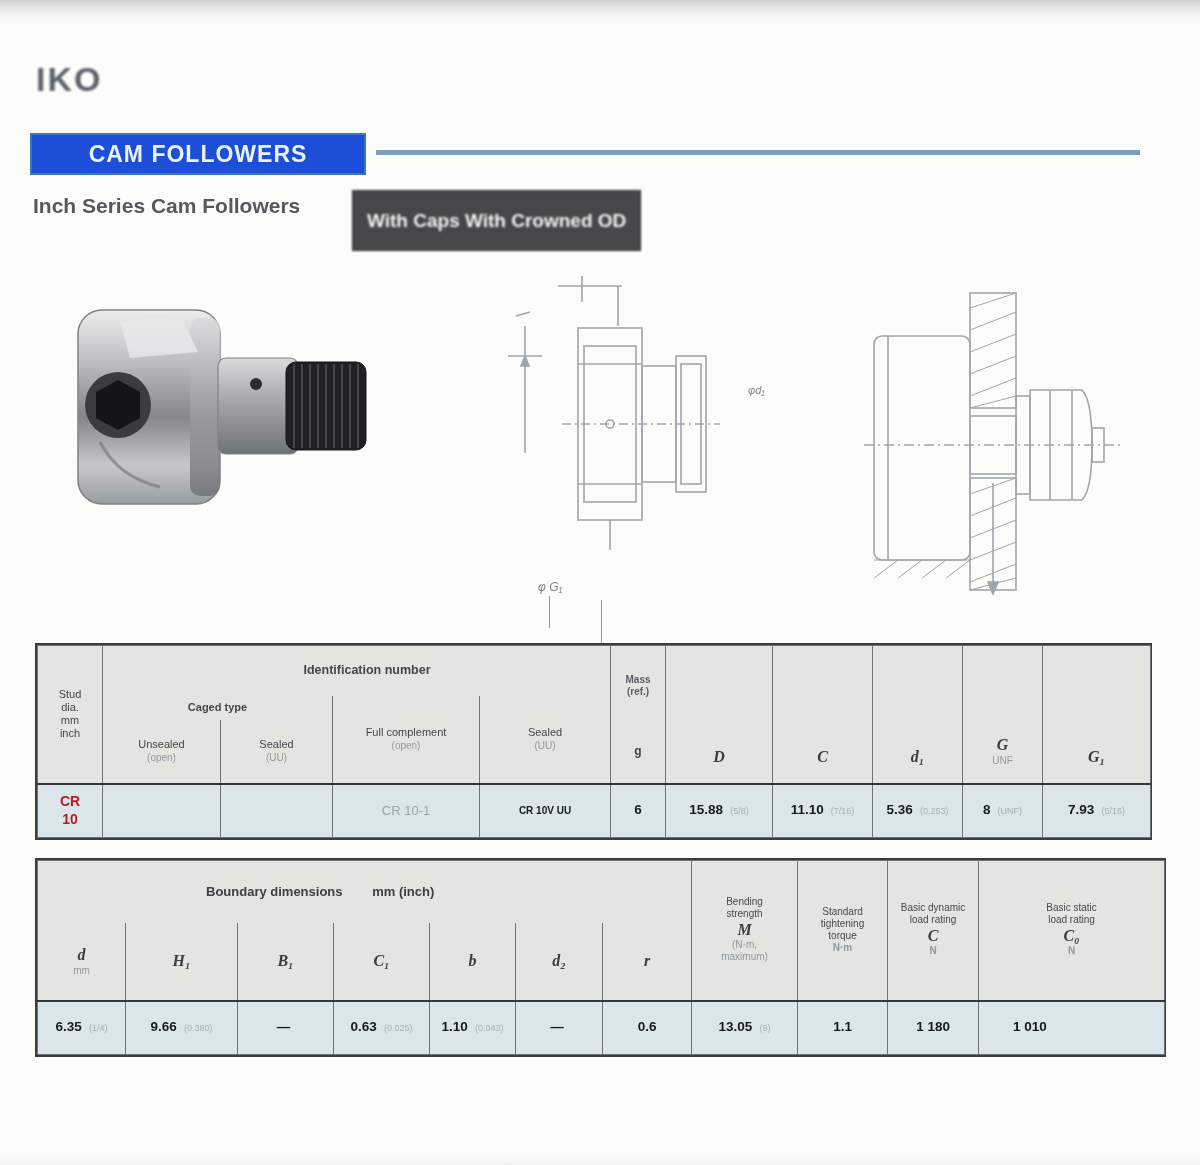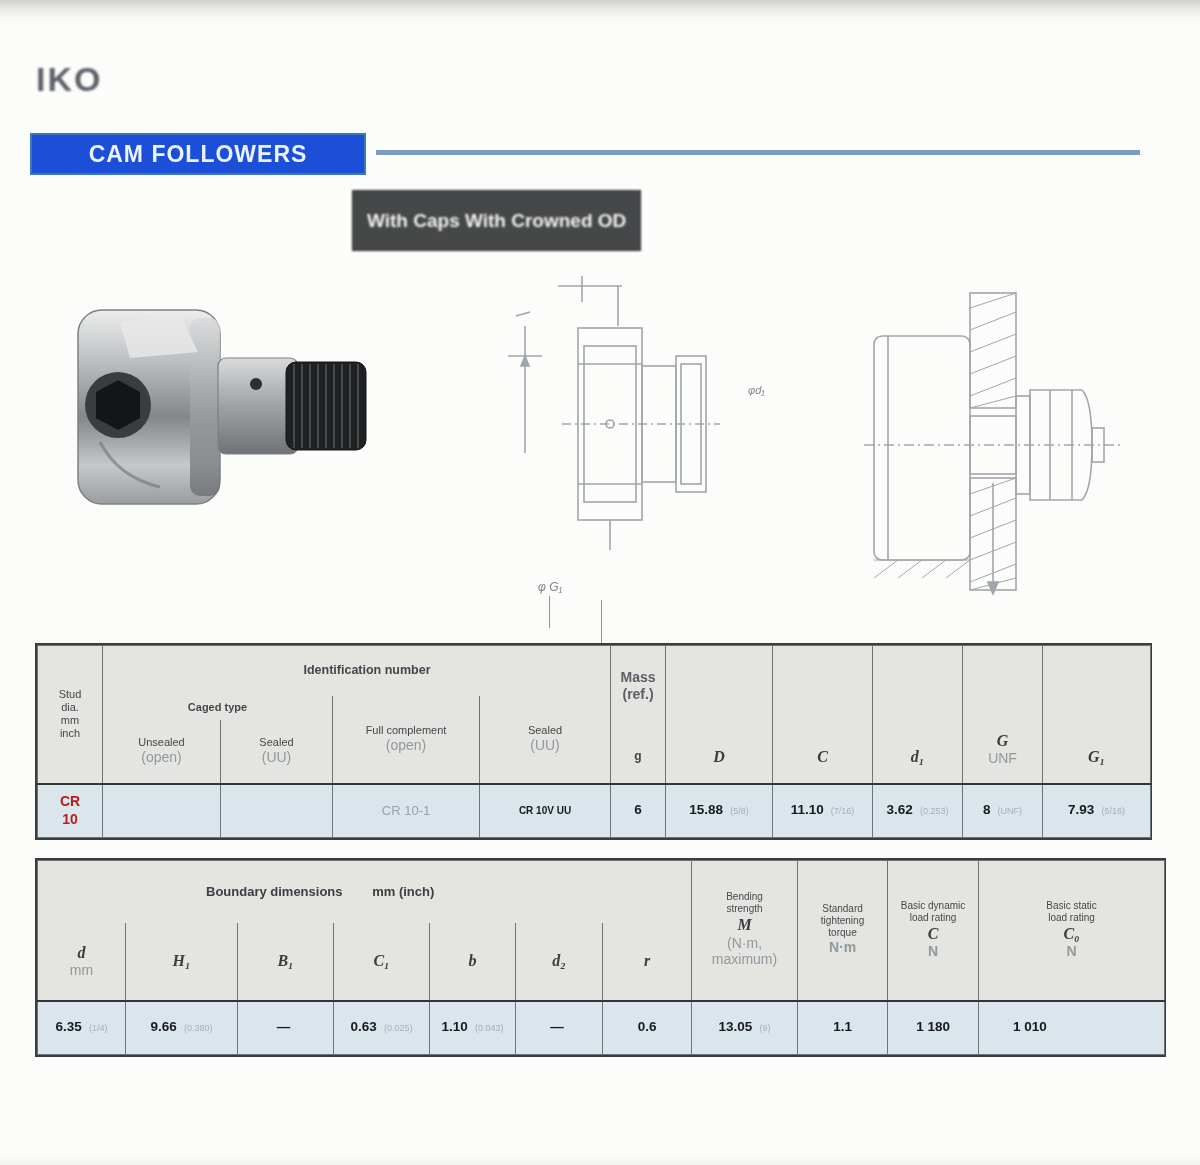--- a/index.html
+++ b/index.html
@@ -28,21 +28,21 @@
     padding:13px 14px;filter:blur(0.8px);border:1px solid #2e2f30;white-space:nowrap;}
   .fig{position:absolute;}
   .dim-note{position:absolute;color:#7c848b;font-size:12px;font-style:italic;}
   .tick{position:absolute;width:1px;background:#8d949a;}
   
   .tbl-wrap{position:absolute;border:2px solid #3a3c3e;background:#e6e6e3;}
   table{border-collapse:collapse;table-layout:fixed;width:100%;}
   td{border:1px solid #6f7377;padding:0;vertical-align:middle;text-align:center;
      font-size:11px;color:#43474c;line-height:1.2;background:#e4e4e1;}
   .hdr-lines span{display:block;}
-  .tiny{font-size:14px;color:#8f99a0;}
+  .tiny{font-size:10px;color:#8f99a0;}
   .sym{font-family:"Liberation Serif",serif;font-style:italic;font-weight:bold;
        font-size:16px;color:#393d42;}
   .sym-cell{vertical-align:bottom;}
   .sym-cell .inner{display:flex;flex-direction:column;justify-content:flex-end;
        align-items:center;height:100%;padding-bottom:16px;box-sizing:border-box;}
   .mass-cell .inner{display:flex;flex-direction:column;align-items:center;height:100%;
        padding-top:4px;box-sizing:border-box;}
   .mass-cell .unit{margin-top:46px;font-weight:bold;font-size:12px;}
   .no-bottom{border-bottom:none!important;}
   .no-top{border-top:none!important;}
@@ -68,20 +68,21 @@
   <div class="top-band"></div>
   <div class="bottom-band"></div>
 
   <div class="logo">IKO</div>
 
   <div class="title-box">
     <span>CAM FOLLOWERS</span>
   </div>
   <div class="title-rule"></div>
 
+  <div class="subtitle">Inch Series Cam Followers</div>
   <div class="badge">With Caps With Crowned OD</div>
 
   <svg class="fig" style="left:60px;top:292px;" width="320" height="230" viewBox="0 0 320 230">
     <defs>
       <linearGradient id="m1" x1="0" y1="0" x2="0" y2="1">
         <stop offset="0" stop-color="#eceded"></stop>
           <stop offset="0.28" stop-color="#b9bcbe"></stop>
         <stop offset="0.55" stop-color="#83878a"></stop>
           <stop offset="0.8" stop-color="#c6c8ca"></stop>
         <stop offset="1" stop-color="#999d9f"></stop>
@@ -286,21 +287,21 @@
           <span class="bold-id">CR 10V UU</span></td>
         <td>
           <span class="val">6</span></td>
         <td>
           <span class="val">15.88</span>
           <span class="val-sub">(5/8)</span></td>
         <td>
           <span class="val">11.10</span>
           <span class="val-sub">(7/16)</span></td>
         <td>
-          <span class="val">3.62</span>
+          <span class="val">5.36</span>
           <span class="val-sub">(0.253)</span></td>
         <td>
           <span class="val">8</span>
           <span class="val-sub">(UNF)</span></td>
         <td>
           <span class="val">7.93</span>
           <span class="val-sub">(5/16)</span></td>
       </tr>
     </tbody>
       </table>

